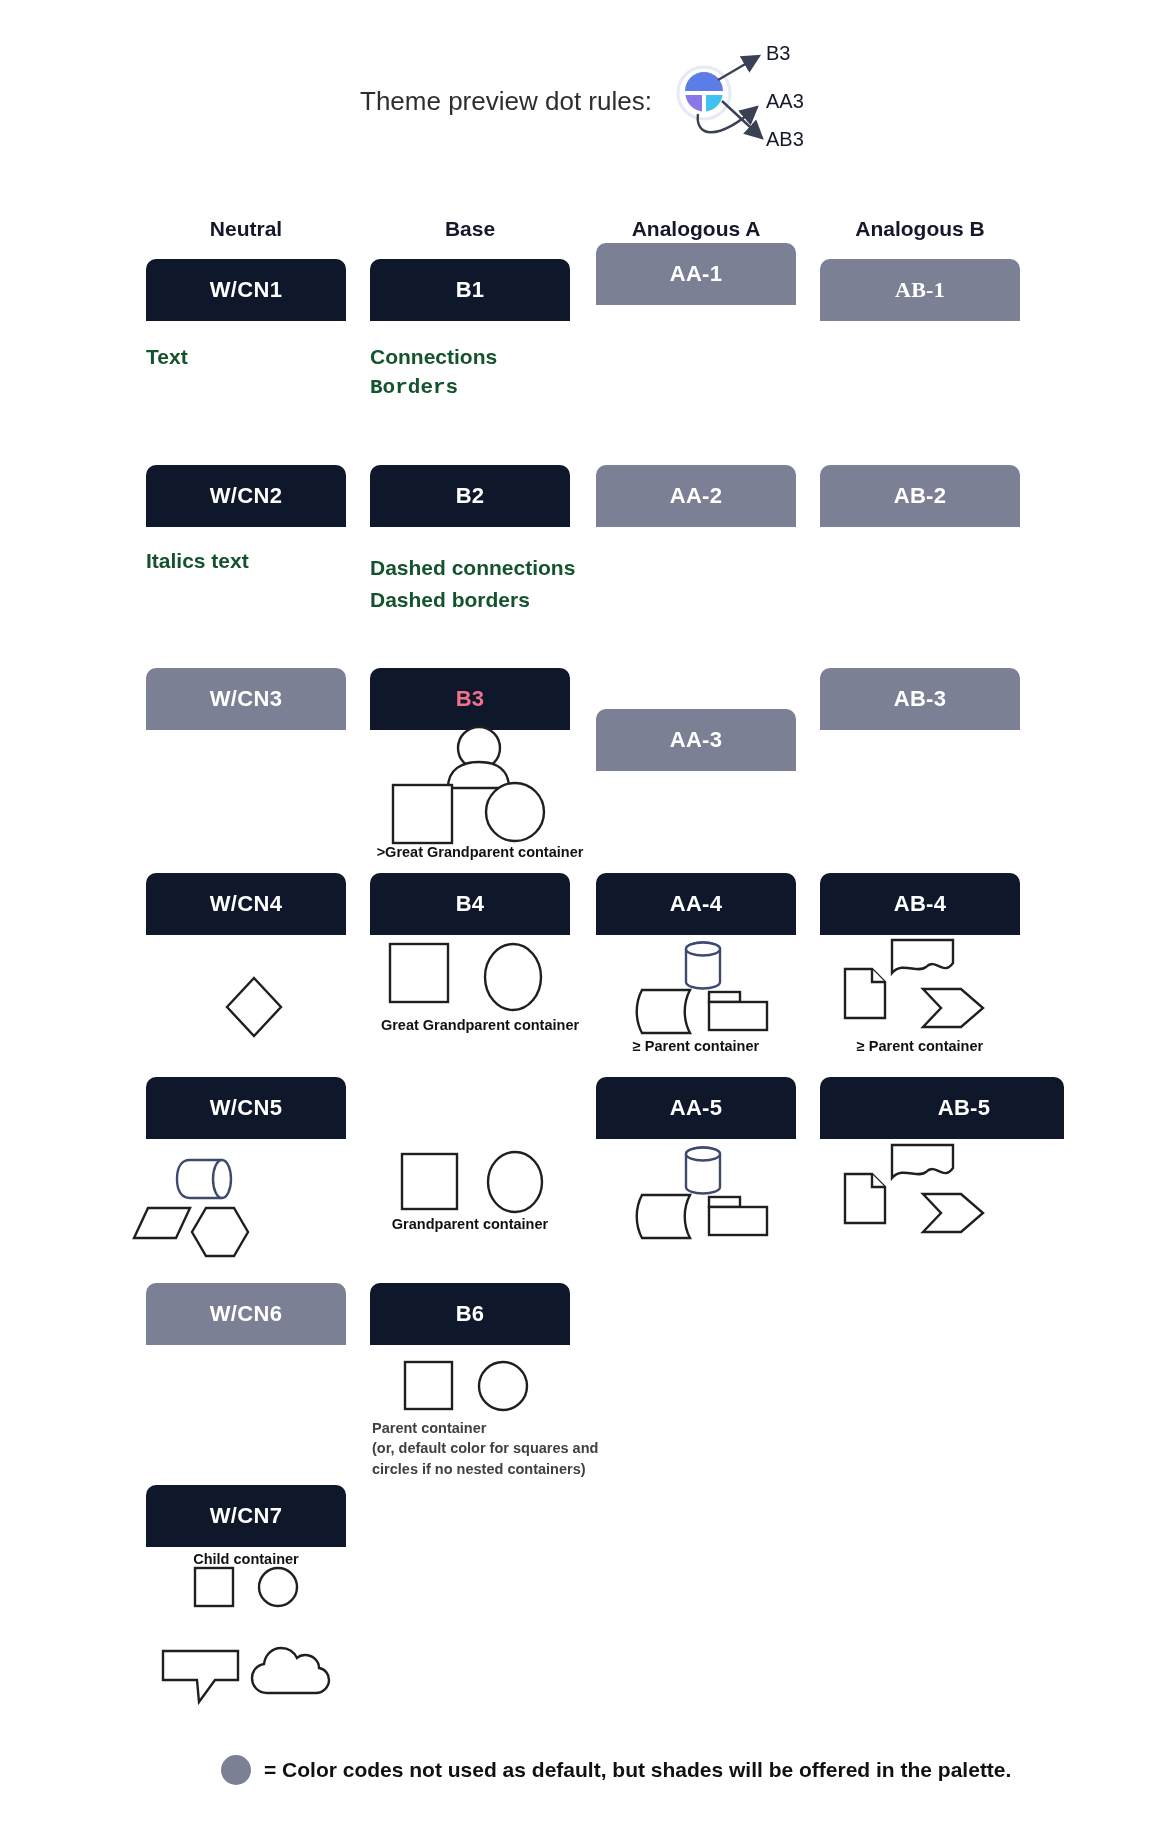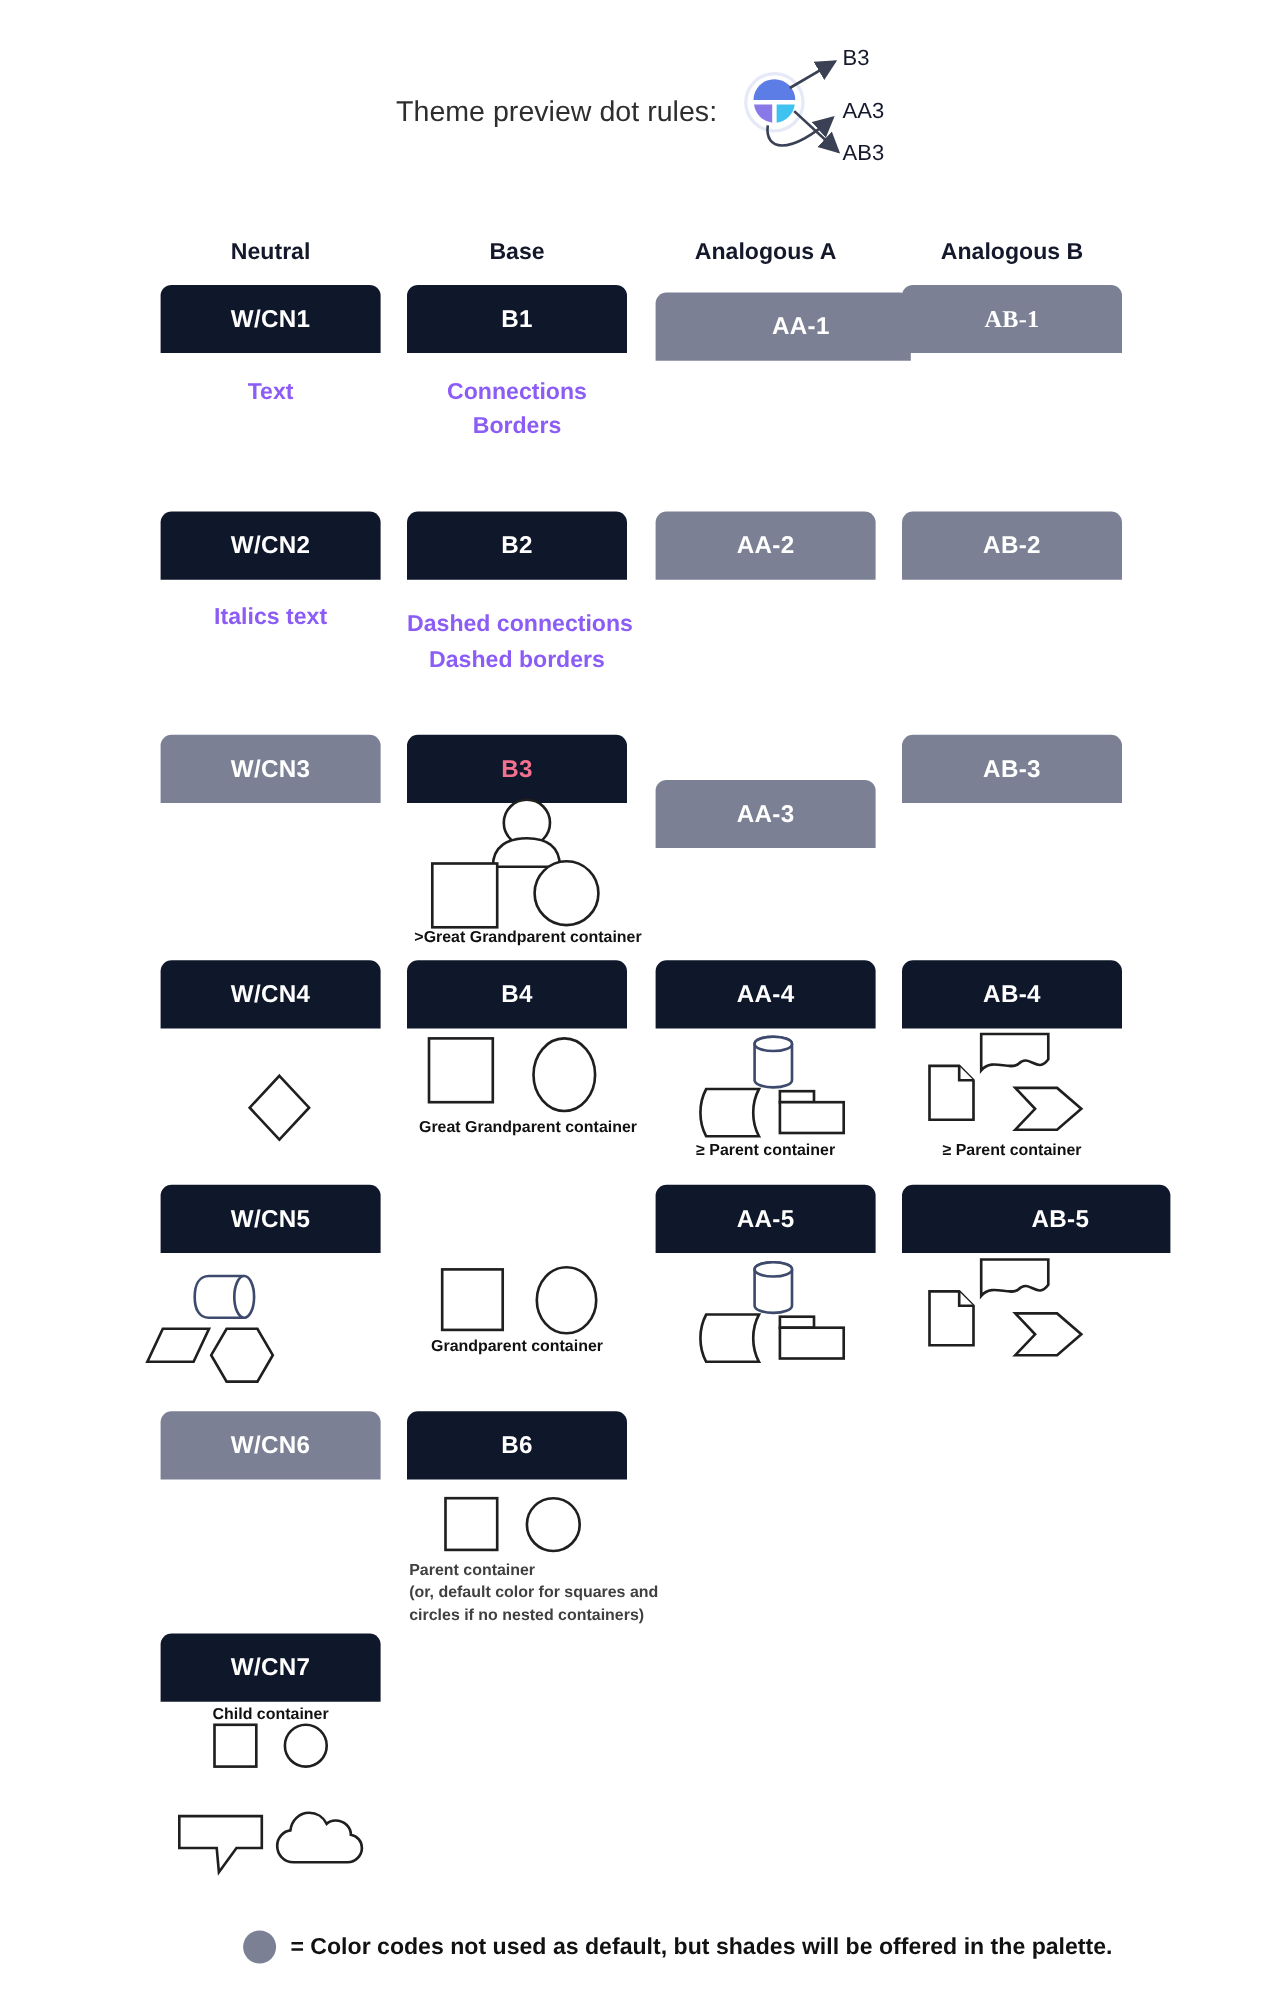--- a/index.html
+++ b/index.html
@@ -16,21 +16,21 @@
   }
   .swatch{
     position:absolute;width:200px;height:62px;border-radius:10px 10px 0 0;
     display:flex;align-items:center;justify-content:center;
     font-weight:700;font-size:22px;color:#ffffff;letter-spacing:.3px;
   }
   .dark{background:#0f172a;}
   .gray{background:#7B8094;}
   .pinktext{color:#F2718F;}
   .lbl{
-    position:absolute;width:200px;text-align:center;font-weight:700;font-size:21px;color:#8b5cf6;white-space:nowrap;
+    position:absolute;width:200px;font-weight:700;font-size:21px;color:#14532d;white-space:nowrap;
   }
   .cap{
     position:absolute;text-align:center;font-weight:700;font-size:14.5px;color:#111111;white-space:nowrap;
   }
   .cap-left{
     position:absolute;text-align:left;font-weight:700;font-size:14.5px;line-height:1.4;color:#404040;white-space:pre-line;width:300px;
   }
   .legend-dot{
     position:absolute;left:221px;top:1755px;width:30px;height:30px;border-radius:50%;background:#7B8094;
   }
@@ -67,26 +67,26 @@
   <div class="dotlbl" style="top:90px;">AA3</div>
   <div class="dotlbl" style="top:128px;">AB3</div>
 
   <div class="hdr" style="left:146px;">Neutral</div>
   <div class="hdr" style="left:370px;">Base</div>
   <div class="hdr" style="left:596px;">Analogous A</div>
   <div class="hdr" style="left:820px;">Analogous B</div>
 
   <div class="swatch dark" style="left:146px;top:259px;">W/CN1</div>
   <div class="swatch dark" style="left:370px;top:259px;">B1</div>
-  <div class="swatch gray" style="left:596px;top:266px;padding-left:32px;">AA-1</div>
+  <div class="swatch gray" style="left:596px;top:243px;">AA-1</div>
   <div class="swatch gray" style="left:820px;top:259px;font-family:Liberation Serif, serif;">AB-1</div>
 
   <div class="lbl" style="left:146px;top:345px;">Text</div>
   <div class="lbl" style="left:370px;top:345px;">Connections</div>
-  <div class="lbl" style="left:370px;top:376px;">Borders</div>
+  <div class="lbl" style="left:370px;top:376px;font-family:Liberation Mono, monospace;">Borders</div>
 
   <div class="swatch dark" style="left:146px;top:465px;">W/CN2</div>
   <div class="swatch dark" style="left:370px;top:465px;">B2</div>
   <div class="swatch gray" style="left:596px;top:465px;">AA-2</div>
   <div class="swatch gray" style="left:820px;top:465px;">AB-2</div>
 
   <div class="lbl" style="left:146px;top:549px;">Italics text</div>
   <div class="lbl" style="left:370px;top:556px;">Dashed connections</div>
   <div class="lbl" style="left:370px;top:588px;">Dashed borders</div>
 

